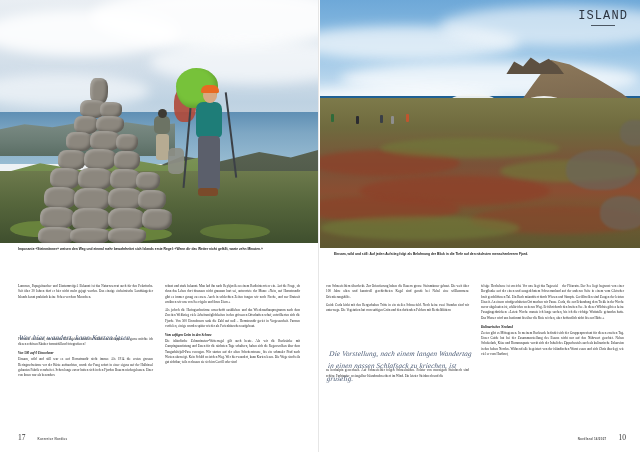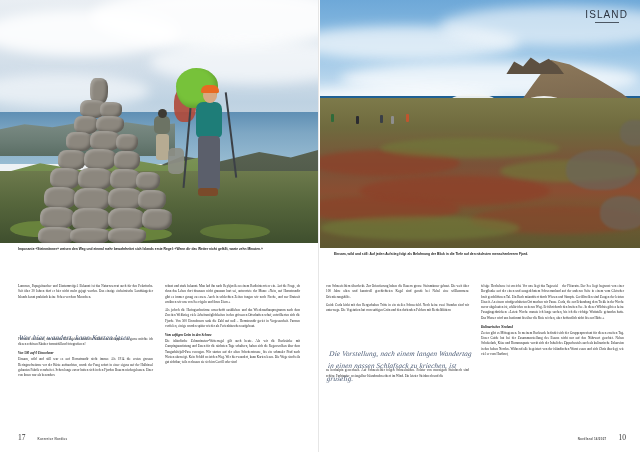--- a/index.html
+++ b/index.html
@@ -88,21 +88,21 @@
   .redpatch{position:absolute;background:#8d4129;border-radius:50%;opacity:.72;filter:blur(2px);}
   .greenpatch{position:absolute;background:#707c3a;border-radius:50%;opacity:.6;filter:blur(2px);}
   .rockpatch{position:absolute;background:#6b665c;border-radius:45%;opacity:.65;filter:blur(1px);}
   .ridgeline{position:absolute;left:0;top:112px;width:132px;height:20px;
     background:linear-gradient(180deg,#6f6b42 0%,#5f5c38 100%);
     clip-path:polygon(0 70%,20% 50%,44% 62%,68% 42%,88% 54%,100% 40%,100% 100%,0 100%);}
   .tinyhiker{position:absolute;width:3px;height:8px;border-radius:1px;}
 
   
   .runhead{position:absolute;right:12px;top:9px;text-align:center;z-index:5;}
-  .runhead .rh-text{font-family:Liberation Sans, sans-serif;font-size:10px;letter-spacing:1.1px;
+  .runhead .rh-text{font-family:Liberation Mono, monospace;font-size:12px;letter-spacing:1.1px;
     color:#2c3440;font-weight:400;}
   .runhead .rh-rule{width:24px;height:1px;background:#2c3440;margin:2px auto 0;opacity:.8;}
 
   
   .caption{font-family:"Liberation Sans",sans-serif;font-size:3.3px;line-height:1.55;
     color:#1b1b1b;font-weight:700;}
   .cap-left{position:absolute;left:18px;top:247px;width:282px;}
   .cap-right{position:absolute;left:14px;top:252px;width:296px;}
 
   

